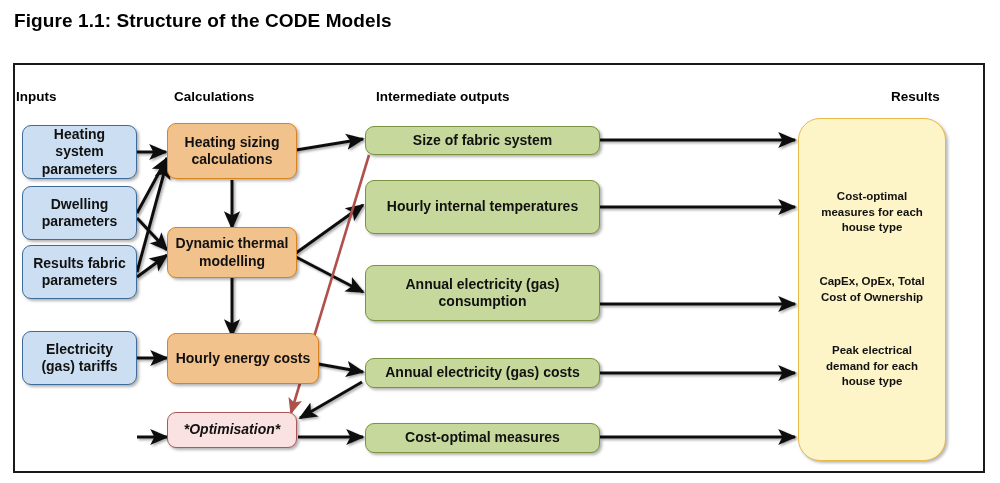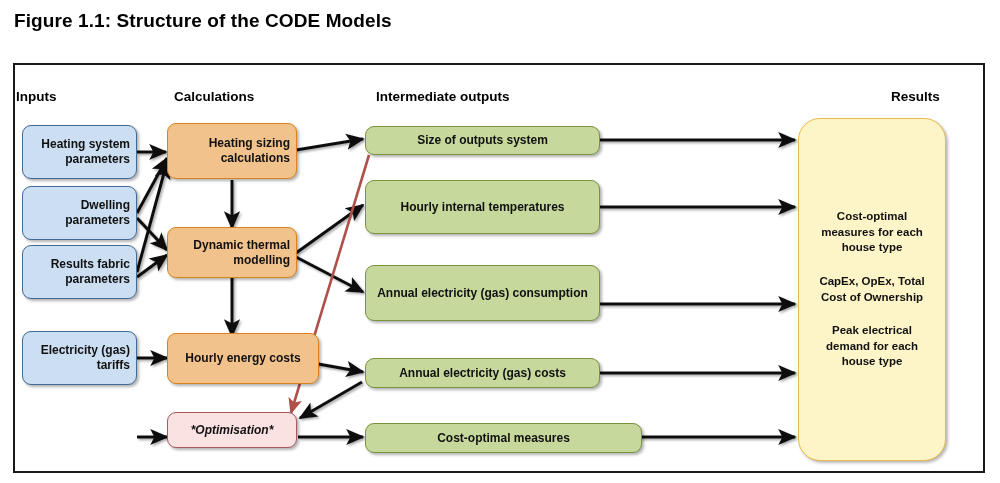--- a/index.html
+++ b/index.html
@@ -13,33 +13,33 @@
   .frame{
     position:absolute;left:13px;top:63px;width:972px;height:410px;
     border:2px solid #1a1a1a;background:#fff;box-sizing:border-box;
   }
   svg.diagram{position:absolute;left:0;top:0;width:1000px;height:483px;pointer-events:none;}
   .col-head{
     position:absolute;font-size:13.5px;font-weight:bold;color:#000;white-space:nowrap;
   }
   .nodebox{
     position:absolute;box-sizing:border-box;
-    display:flex;align-items:center;justify-content:center;text-align:right;
-    font-size:12px;font-weight:bold;color:#111;line-height:1.25;
+    display:flex;align-items:center;justify-content:center;text-align:center;
+    font-size:14px;font-weight:bold;color:#111;line-height:1.25;
     border-radius:9px;padding:2px 6px;
     box-shadow:2px 2px 3px rgba(0,0,0,.30);
   }
   .n-input{background:#ccdff2;border:1.6px solid #3f6b9b;}
   .n-calc{background:#f2c28c;border:1.6px solid #d9821e;}
   .n-opt{background:#f9e2e1;border:1.6px solid #a85a5a;}
   .n-mid{background:#c6d89c;border:1.6px solid #7b9340;}
   .n-results{
     position:absolute;box-sizing:border-box;background:#fdf4c8;border:1.8px solid #e8b94b;
     border-radius:22px;box-shadow:2px 2px 3px rgba(0,0,0,.28);
-    display:flex;flex-direction:column;align-items:center;justify-content:center;
+    display:flex;flex-direction:column;align-items:center;justify-content:center;gap:20px;
   }
   .res-block{
     font-size:11.5px;font-weight:bold;color:#111;line-height:1.35;text-align:center;
     margin:9px 0;padding:0 10px;
   }
 </style>
 </head>
 <body>
 
 <div id="root">
@@ -125,32 +125,32 @@
     <span>Dynamic thermal modelling</span>
   </div>
   <div class="nodebox n-calc" style="left:167px;top:333px;width:152px;height:51px;">
     <span>Hourly energy costs</span>
   </div>
   <div class="nodebox n-opt" style="left:167px;top:412px;width:130px;height:36px;font-style:italic;">
     <span>*Optimisation*</span>
   </div>
 
   <div class="nodebox n-mid" style="left:365px;top:126px;width:235px;height:29px;">
-    <span>Size of outputs system</span>
+    <span>Size of fabric system</span>
   </div>
   <div class="nodebox n-mid" style="left:365px;top:180px;width:235px;height:54px;">
     <span>Hourly internal temperatures</span>
   </div>
   <div class="nodebox n-mid" style="left:365px;top:265px;width:235px;height:56px;">
     <span>Annual  electricity (gas) consumption</span>
   </div>
   <div class="nodebox n-mid" style="left:365px;top:358px;width:235px;height:30px;">
     <span>Annual  electricity (gas) costs</span>
   </div>
-  <div class="nodebox n-mid" style="left:365px;top:423px;width:277px;height:30px;">
+  <div class="nodebox n-mid" style="left:365px;top:423px;width:235px;height:30px;">
     <span>Cost-optimal measures</span>
   </div>
 
   <div class="n-results" style="left:798px;top:118px;width:148px;height:343px;">
     <div class="res-block">Cost-optimal measures for each house type</div>
     <div class="res-block">CapEx, OpEx, Total Cost of Ownership</div>
     <div class="res-block">Peak electrical demand for each house type</div>
   </div>
 
 </div>

